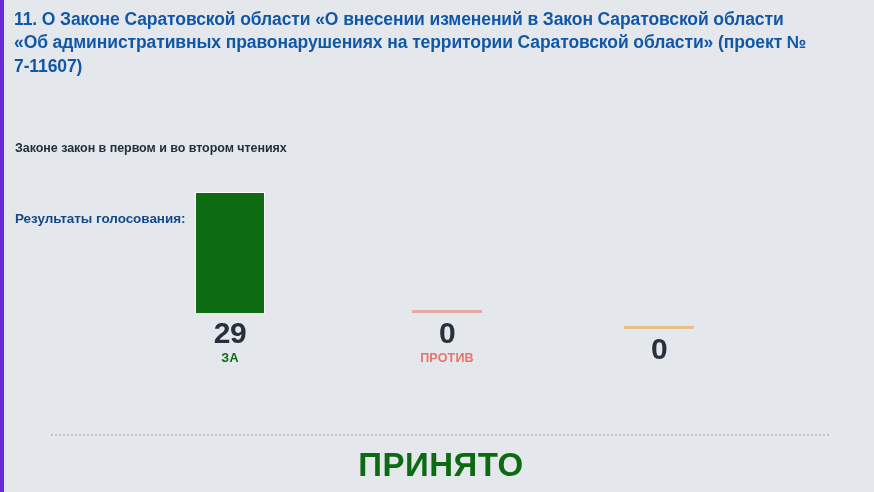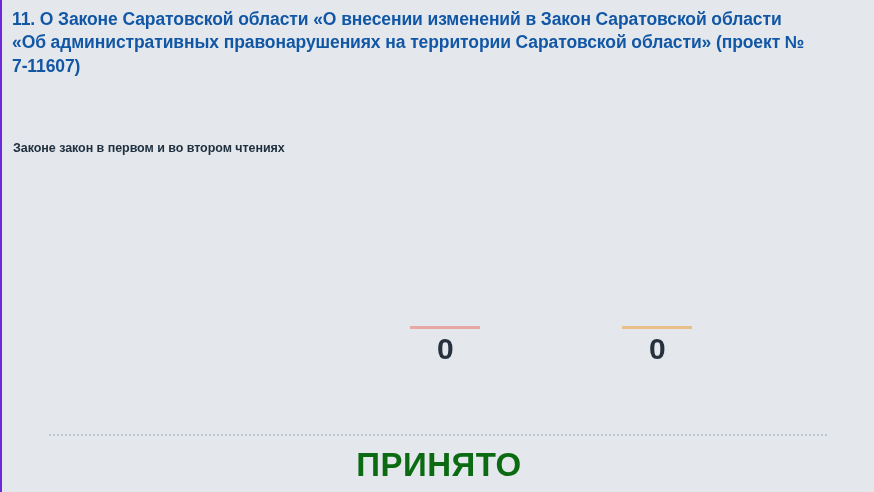--- a/index.html
+++ b/index.html
@@ -15,21 +15,21 @@
     font-family: "Liberation Sans", sans-serif;
     position: relative;
   }
 
   #slide {
     position: absolute;
     left: 0; top: 0;
     width: 874px;
     height: 492px;
     background: #e4e8ed;
-    border-left: 2px solid #6d28d9;
+    border-left: 4px solid #6d28d9;
     overflow: hidden;
   }
 
   
   #agenda-title {
     position: absolute;
     left: 10px;
     top: 8px;
     width: 800px;
     font-size: 17.5px;
@@ -139,29 +139,38 @@
 </style>
 </head>
 <body>
 
 <div id="slide">
 
   <div id="agenda-title">11. О Законе Саратовской области «О внесении изменений в Закон Саратовской области «Об административных правонарушениях на территории Саратовской области» (проект № 7-11607)</div>
 
   <div id="motion-text">Законе закон в первом и во втором чтениях</div>
 
+  <div id="results-heading">Результаты голосования:</div>
 
   <div id="chart">
 
+    <div class="vote-col" style="left:156px;">
+      <div class="bar-wrap">
+        <div class="bar" id="bar-for" style="height: 121px; background: rgb(13, 107, 18);"></div>
+      </div>
+      <div class="vote-count">29</div>
+      <div class="vote-label" id="label-for" style="color: rgb(13, 107, 18);">ЗА</div>
+    </div>
 
     <div class="vote-col" style="left:373px;">
       <div class="bar-wrap">
         <div class="bar zero" id="bar-against" style="border-top-color: rgb(232, 169, 164);"></div>
       </div>
       <div class="vote-count">0</div>
+      <div class="vote-label" id="label-against" style="color: rgb(232, 115, 106);">ПРОТИВ</div>
     </div>
 
     <div class="vote-col" style="left:585px;">
       <div class="bar-wrap">
         <div class="bar zero" id="bar-abstain" style="border-top-color: rgb(232, 191, 134);"></div>
       </div>
       <div class="vote-count">0</div>
     </div>
 
   </div>

